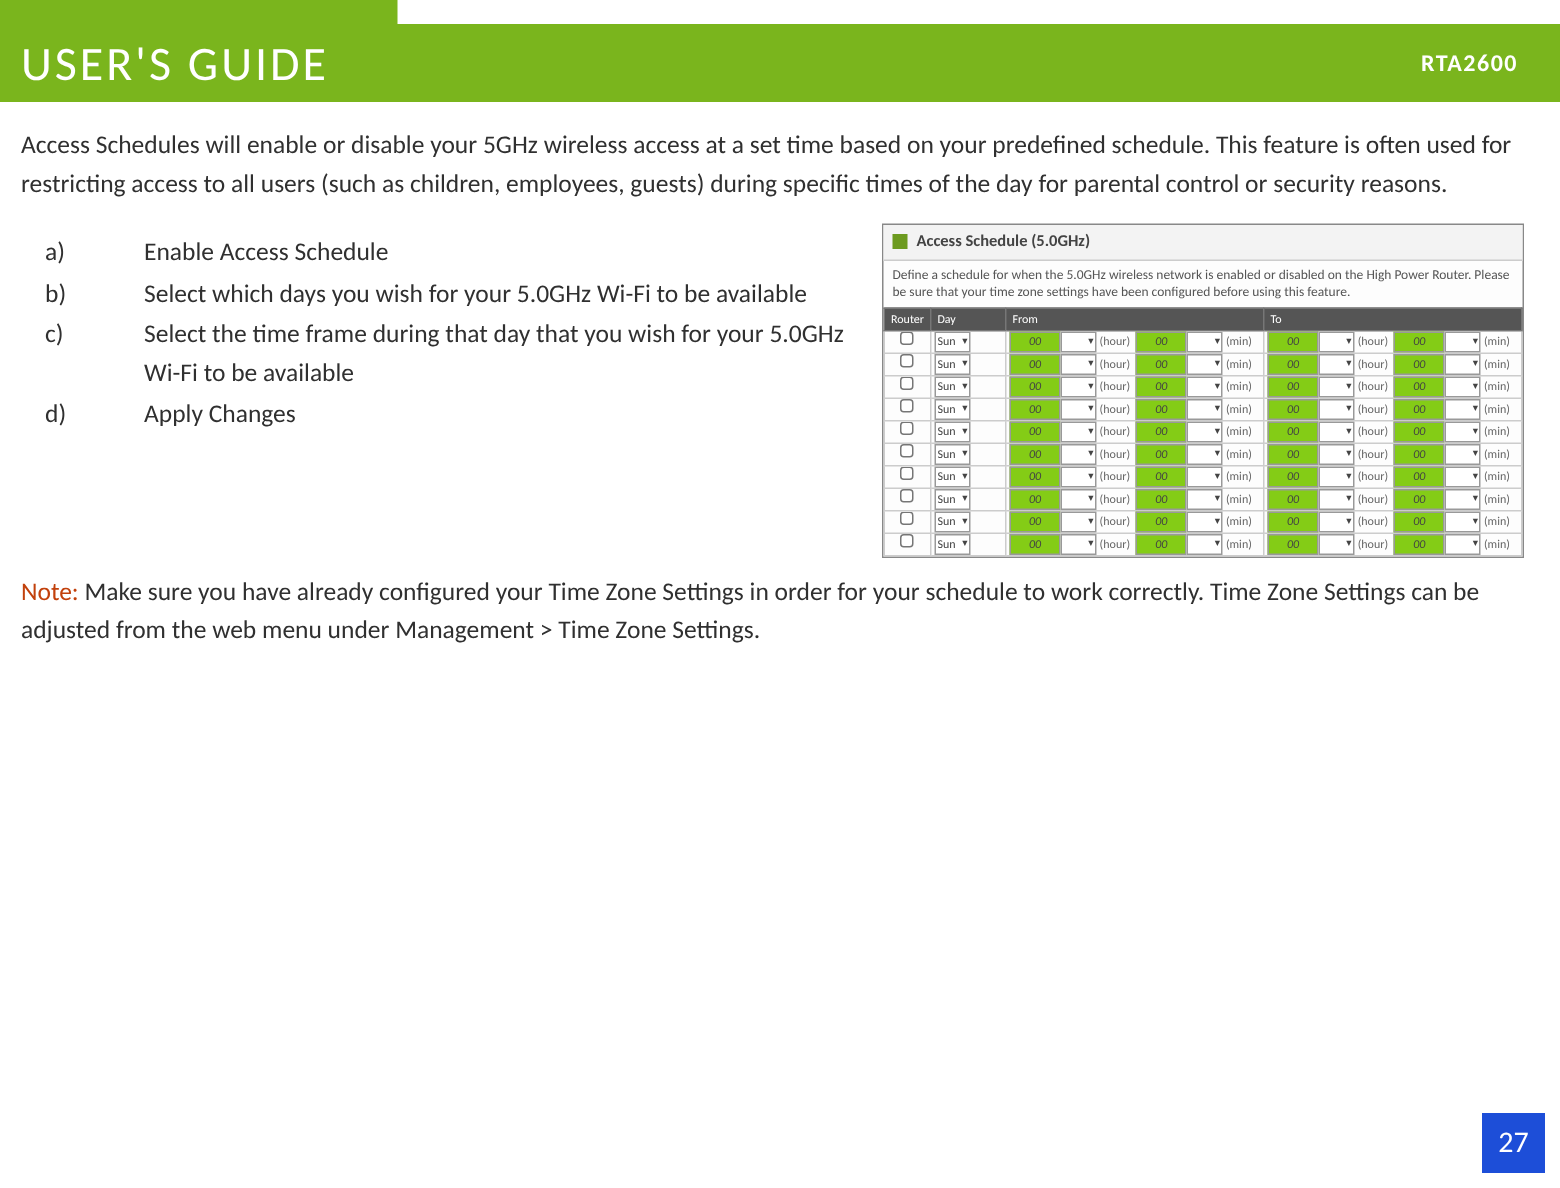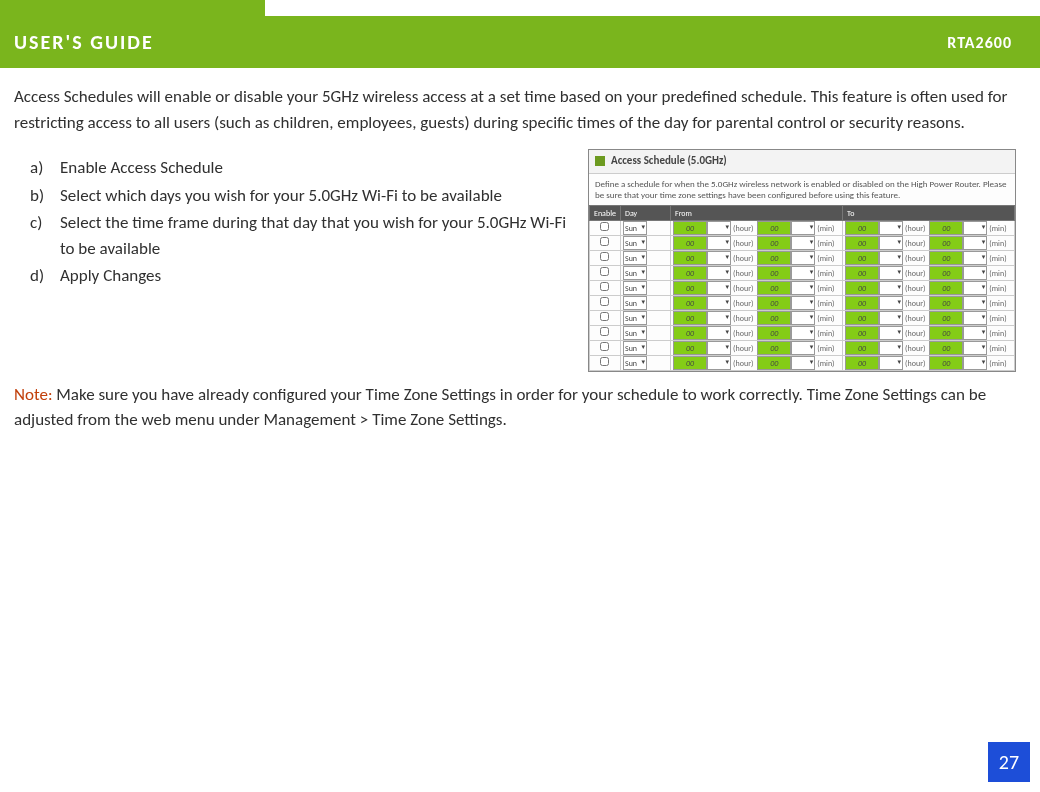--- a/index.html
+++ b/index.html
@@ -26,23 +26,23 @@
     position: absolute;
     top: 16px; left: 0; right: 0; height: 52px;
     background: #7ab51d;
     display: flex;
     align-items: center;
     justify-content: space-between;
     padding: 0 28px 0 14px;
     color: #ffffff;
   }
   .header-title {
-    font-size: 20px;
+    font-size: 32px;
     letter-spacing: 2px;
-    font-weight: 700;
+    font-weight: 400;
   }
   .header-model {
     font-size: 16px;
     font-weight: bold;
     letter-spacing: 1px;
   }
   .content {
     padding: 16px 24px 0 14px;
     font-size: 17px;
     line-height: 1.5;
@@ -65,21 +65,21 @@
     padding: 6px 0 0 16px;
   }
   .step {
     display: flex;
     margin-bottom: 2px;
   }
   .step-letter {
     width: 30px;
     flex-shrink: 0;
   }
-  .step-text { flex: 1; }
+  .step-text { flex: 1; margin-left: 36px; }
   .screenshot {
     width: 428px;
     border: 1px solid #888;
     font-size: 10px;
     color: #444;
     background: #fdfdfd;
     flex-shrink: 0;
   }
   .ss-header {
     display: flex;
@@ -192,21 +192,21 @@
 
     <div class="screenshot">
       <div class="ss-header">
         <div class="ss-icon"></div>
         <div class="ss-title">Access Schedule (5.0GHz)</div>
       </div>
       <div class="ss-desc">Define a schedule for when the 5.0GHz wireless network is enabled or disabled on the High Power Router. Please be sure that your time zone settings have been configured before using this feature.</div>
       <table class="ss-table">
         <thead>
           <tr>
-            <th>Enable</th>
+            <th>Router</th>
             <th>Day</th>
             <th>From</th>
             <th>To</th>
           </tr>
         </thead>
         <tbody id="schedule-body">
             <tr>
               <td class="enable"><input type="checkbox" style=""></td>
               <td class="day"><span class="mini-select">Sun&nbsp;&nbsp;</span></td>
               <td><span class="mini-input">00</span><span class="mini-select">&nbsp;</span><span class="mini-label">(hour)</span> <span class="mini-input">00</span><span class="mini-select">&nbsp;</span><span class="mini-label">(min)</span></td>

